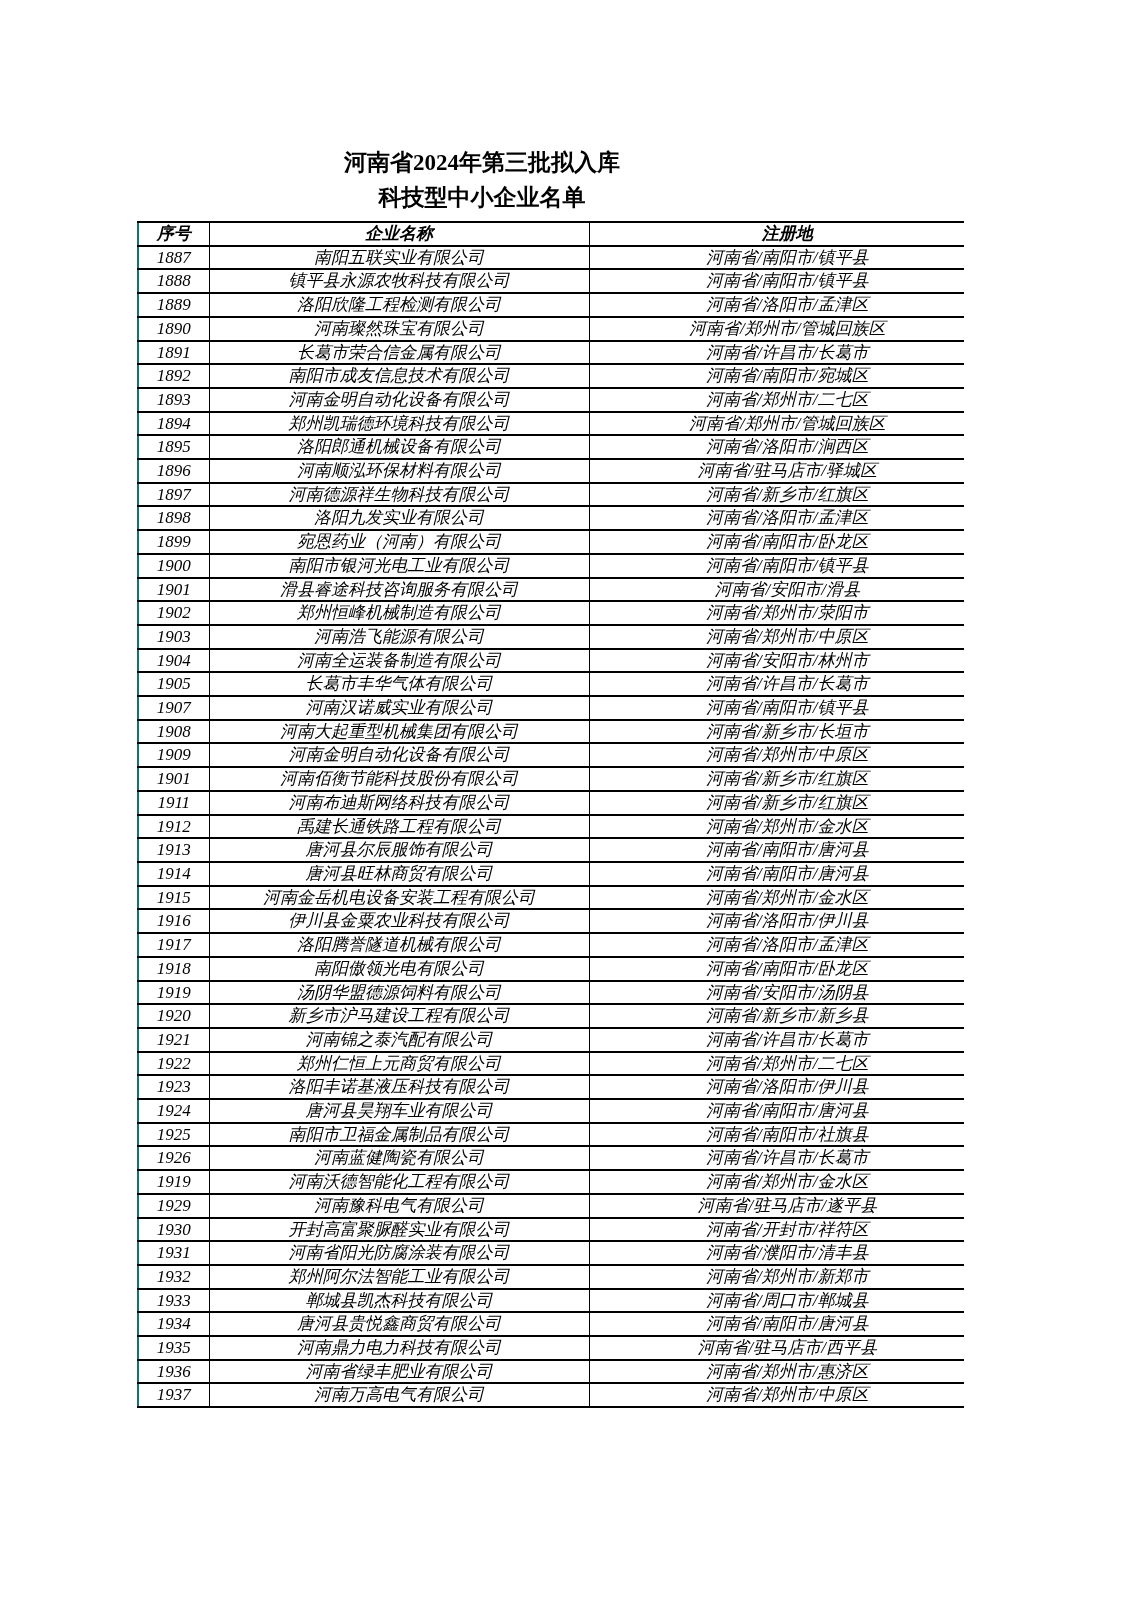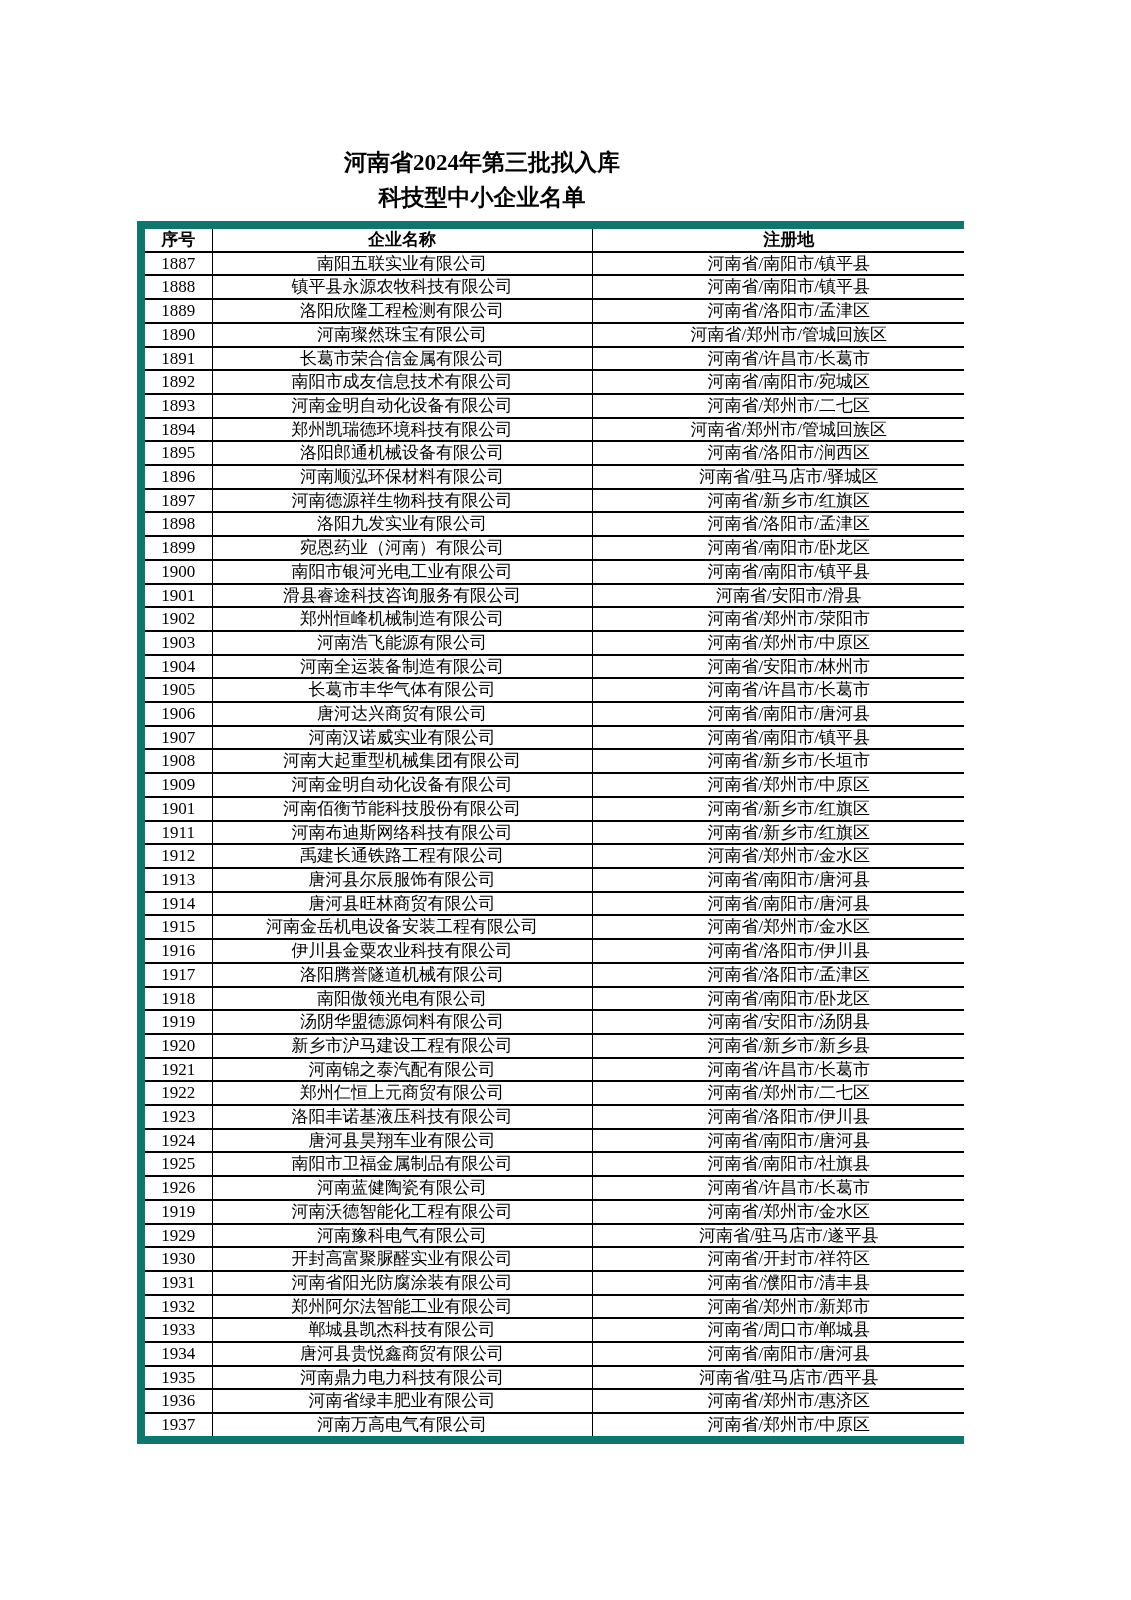--- a/index.html
+++ b/index.html
@@ -24,21 +24,22 @@
     text-align: center;
     font-size: 23px;
     font-weight: bold;
     line-height: 35px;
   }
   table.company-table {
     border-collapse: collapse;
     table-layout: fixed;
     margin-left: 137px;
     width: 848px;
-    border: 8px solid #0f766e;
+    border: 2px solid #0f766e;
+    font-style: italic;
   }
   col.col-no   { width: 71px; }
   col.col-name { width: 380px; }
   col.col-loc  { width: 397px; }
   .company-table th,
   .company-table td {
     border-left: 1px solid #000;
     border-right: 1px solid #000;
     border-top: 2px solid #000;
     border-bottom: 2px solid #000;
@@ -169,25 +170,20 @@
           <td>1904</td>
           <td>河南全运装备制造有限公司</td>
           <td>河南省/安阳市/林州市</td>
         </tr>
         <tr>
           <td>1905</td>
           <td>长葛市丰华气体有限公司</td>
           <td>河南省/许昌市/长葛市</td>
         </tr>
         <tr>
-          <td>1906</td>
-          <td>唐河达兴商贸有限公司</td>
-          <td>河南省/南阳市/唐河县</td>
-        </tr>
-        <tr>
           <td>1907</td>
           <td>河南汉诺威实业有限公司</td>
           <td>河南省/南阳市/镇平县</td>
         </tr>
         <tr>
           <td>1908</td>
           <td>河南大起重型机械集团有限公司</td>
           <td>河南省/新乡市/长垣市</td>
         </tr>
         <tr>

